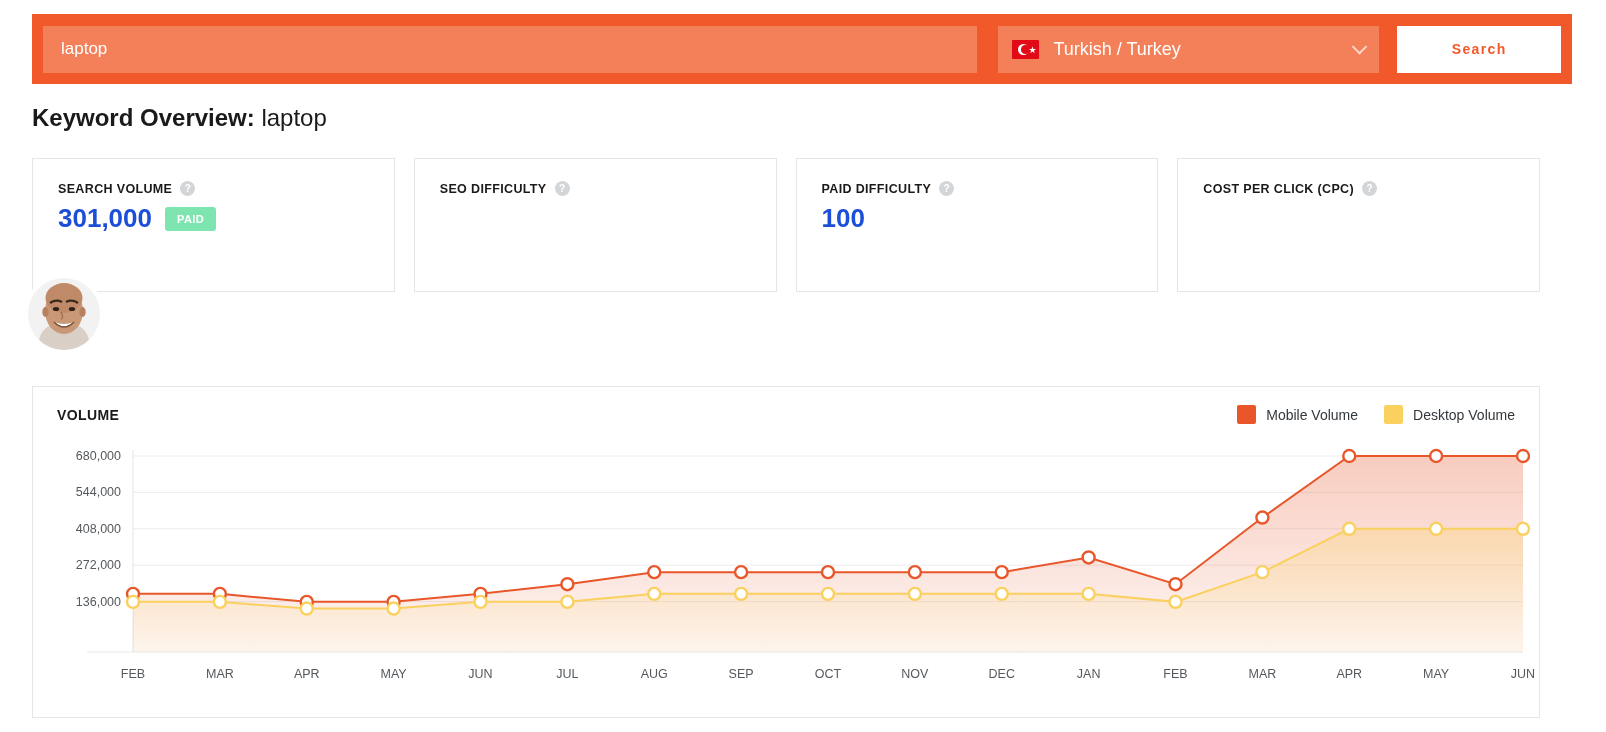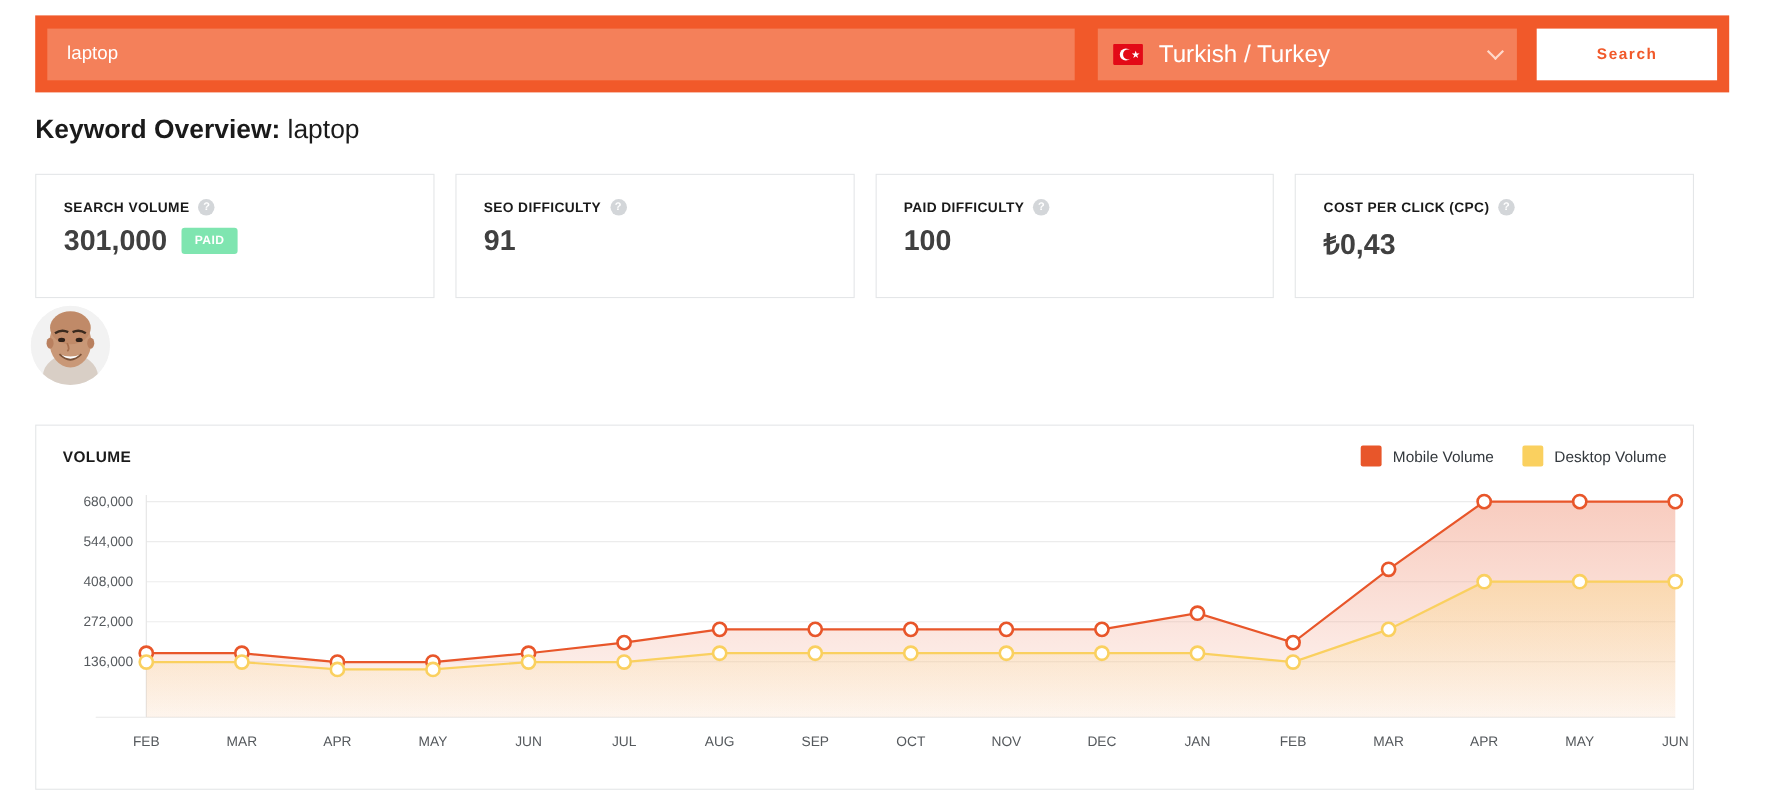--- a/index.html
+++ b/index.html
@@ -53,21 +53,21 @@
   .flag .crescent-cut {
     position:absolute; left:9px; top:5.5px;
     width: 8.5px; height: 8.5px; border-radius: 50%;
     background: #E30A17;
   }
   .flag .star {
     position: absolute; left: 16px; top: 6.5px;
     color: #fff; font-size: 9px; line-height: 9px;
   }
   .locale-label {
-    margin-left: 14px; color:#ffffff; font-size: 22px;
+    margin-left: 14px; color:#ffffff; font-size: 18px;
     white-space: nowrap;
   }
   .chev {
     position:absolute; right: 14px; top: 50%;
     width: 11px; height: 11px;
     border-right: 2px solid #ffd9cb; border-bottom: 2px solid #ffd9cb;
     transform: translateY(-70%) rotate(45deg);
   }
   .search-button {
     margin-left: 18px;
@@ -82,35 +82,35 @@
   .page-title {
     position:absolute; left:32px; top:104px;
     font-size: 24px; color:#1a1a1a;text-align:center;
   }
   .page-title b { font-weight: bold; }
   .page-title span { font-weight: normal; }
 
   
   .cards { position:absolute; left:32px; top:158px; width:1508px; display:flex; gap:19px; }
   .card {
-    flex: 1 1 0; height: 113px;
+    flex: 1 1 0; height: 134px;
     border: 1px solid #e4e6e8; background:#fff;
     padding: 22px 25px 0 25px;
   }
   .card-head { display:flex; align-items:center; gap:8px; }
   .card-label {
     font-size: 12.5px; font-weight: bold; letter-spacing: .35px; color:#1a1a1a;
   }
   .help {
     width:15px; height:15px; border-radius:50%; background:#d3d6d9;
     color:#fff; font-size:10px; line-height:15px; text-align:center;
     font-weight:bold; cursor:pointer;
   }
   .card-value-row { display:flex; align-items:center; gap:13px; margin-top: 7px; }
-  .card-value { font-size: 26px; font-weight: bold; color:#404040; }
+  .card-value { font-size: 26px; font-weight: bold; color:#1d4ed8; }
   .badge {
     background:#7FE5B0; color:#ffffff; font-size:11px; font-weight:bold;
     letter-spacing:.4px; padding: 6px 12px; border-radius:3px;
   }
 
   
   .tip-wrap { position:absolute; left:28px; top:278px; width:1512px; height:72px; }
   .avatar {
     position:absolute; left:0; top:0; width:72px; height:72px;
     border-radius:50%; background:#f4f4f4; overflow:hidden;
@@ -181,40 +181,34 @@
         <div class="card-value-row">
           <span class="card-value">301,000</span>
           <span class="badge">PAID</span>
         </div>
       </div>
       <div class="card">
         <div class="card-head">
           <span class="card-label">SEO DIFFICULTY</span>
           <span class="help">?</span>
         </div>
-        <div class="card-value-row">
-          <span class="card-value">91</span>
-        </div>
       </div>
       <div class="card">
         <div class="card-head">
           <span class="card-label">PAID DIFFICULTY</span>
           <span class="help">?</span>
         </div>
         <div class="card-value-row">
           <span class="card-value">100</span>
         </div>
       </div>
       <div class="card">
         <div class="card-head">
           <span class="card-label">COST PER CLICK (CPC)</span>
           <span class="help">?</span>
-        </div>
-        <div class="card-value-row">
-          <span class="card-value">₺0,43</span>
         </div>
       </div>
     </div>
 
   <div class="tip-wrap">
     <div class="avatar">
       <svg viewBox="0 0 72 72" width="72" height="72">
         <circle cx="36" cy="36" r="36" fill="#f2f2f2"></circle>
         <ellipse cx="36" cy="64" rx="25" ry="20" fill="#d9cfc6"></ellipse>
         <ellipse cx="36" cy="33" rx="19" ry="23" fill="#c99877"></ellipse>

